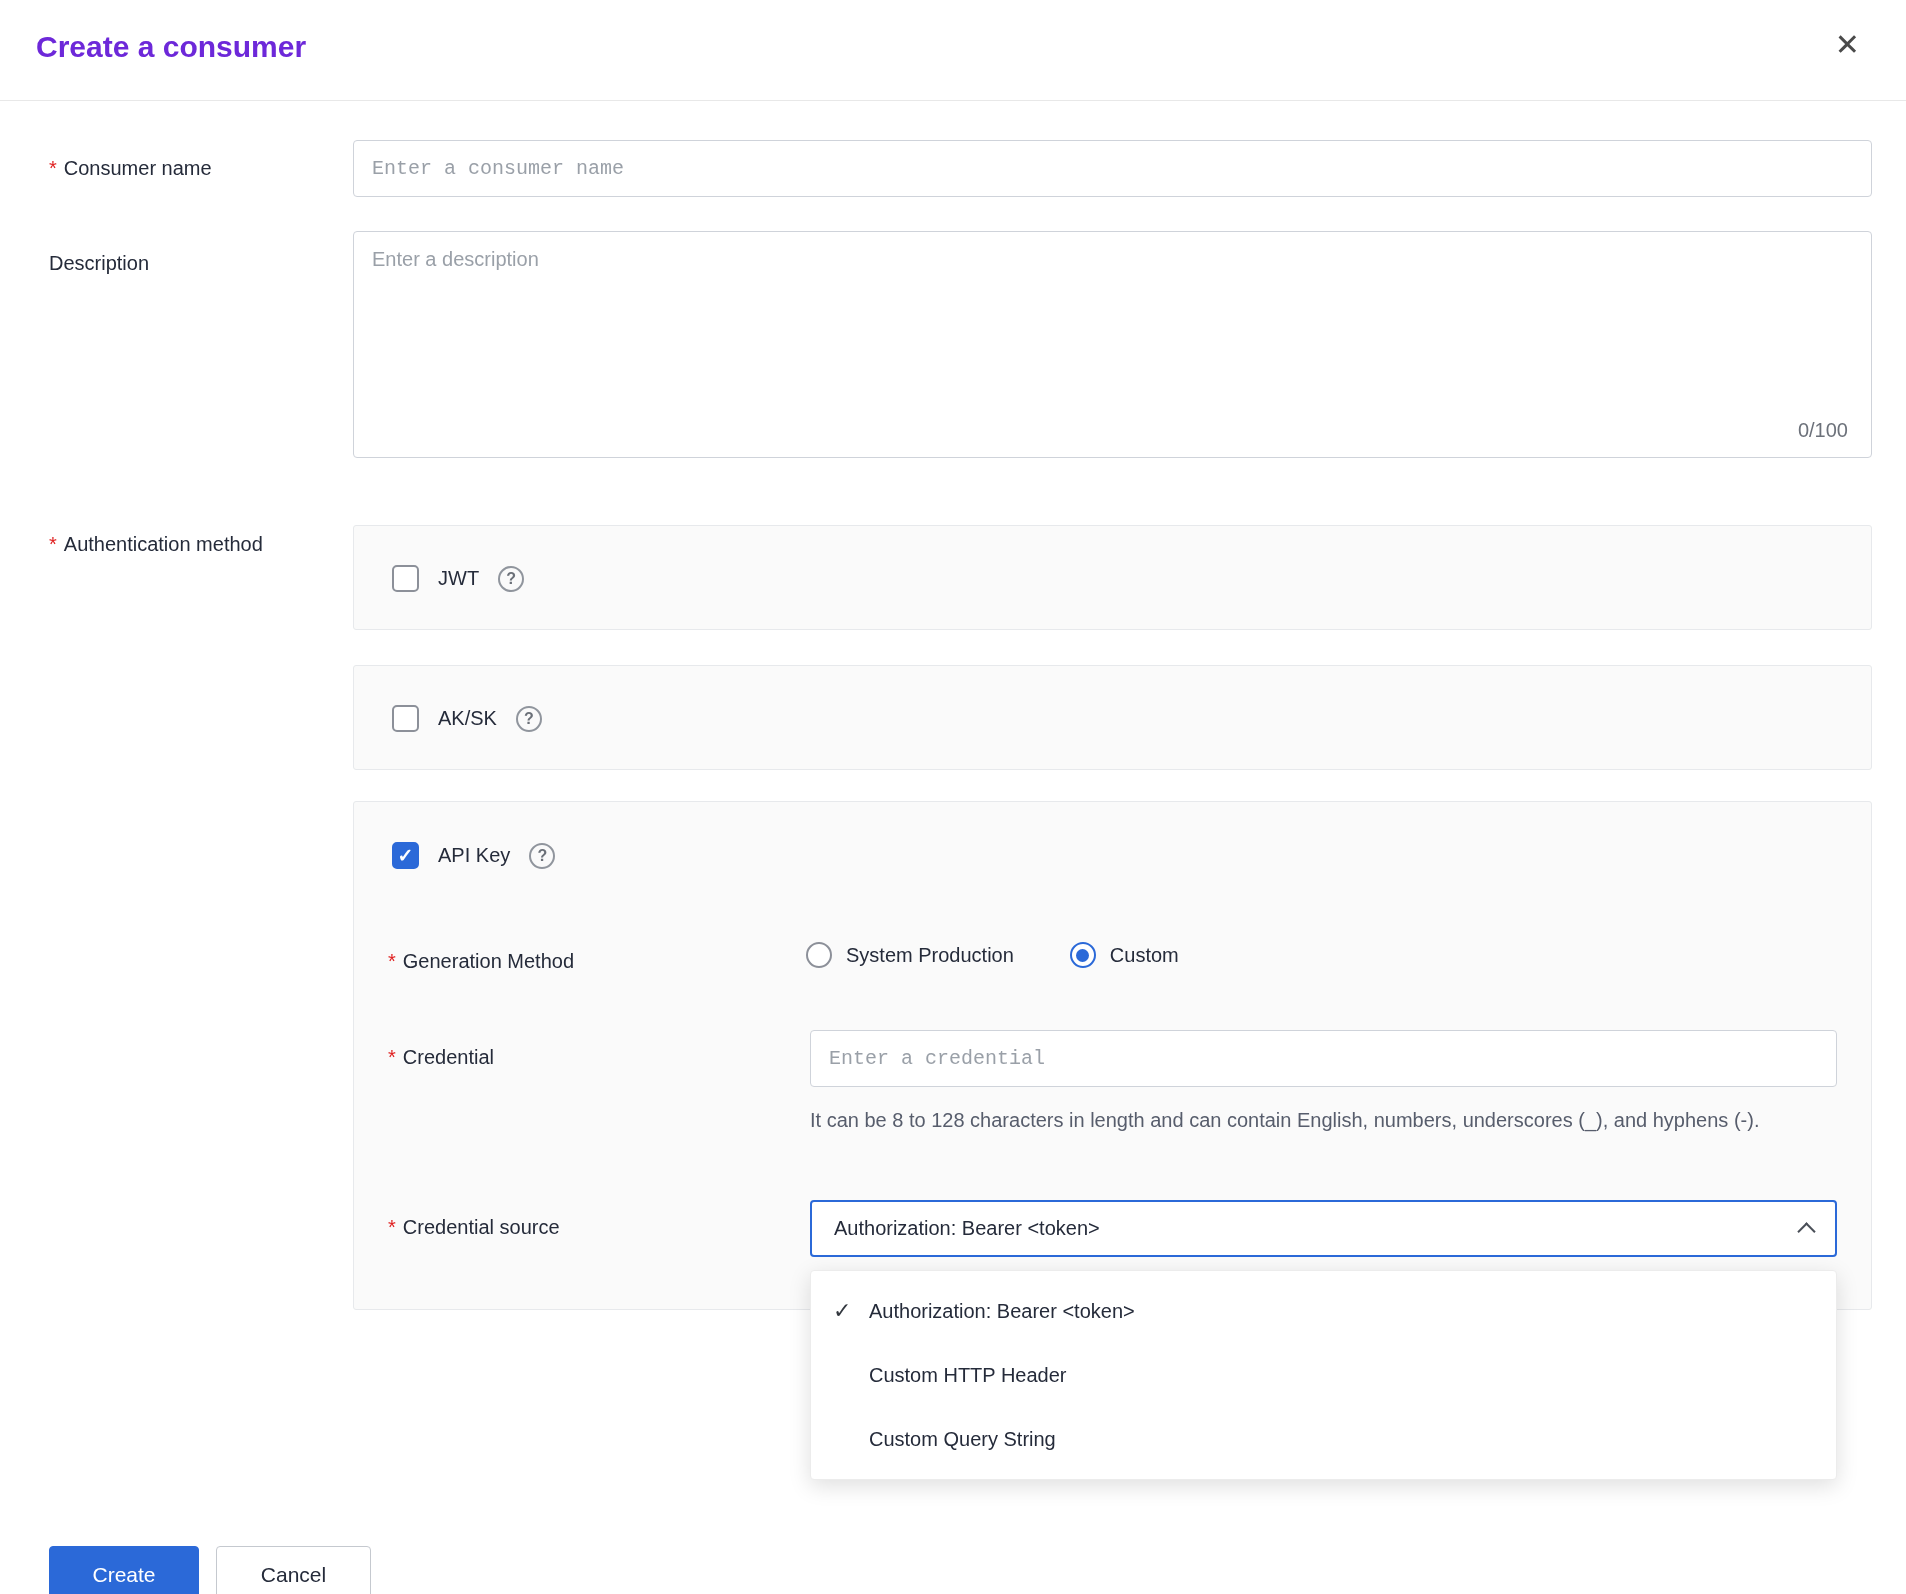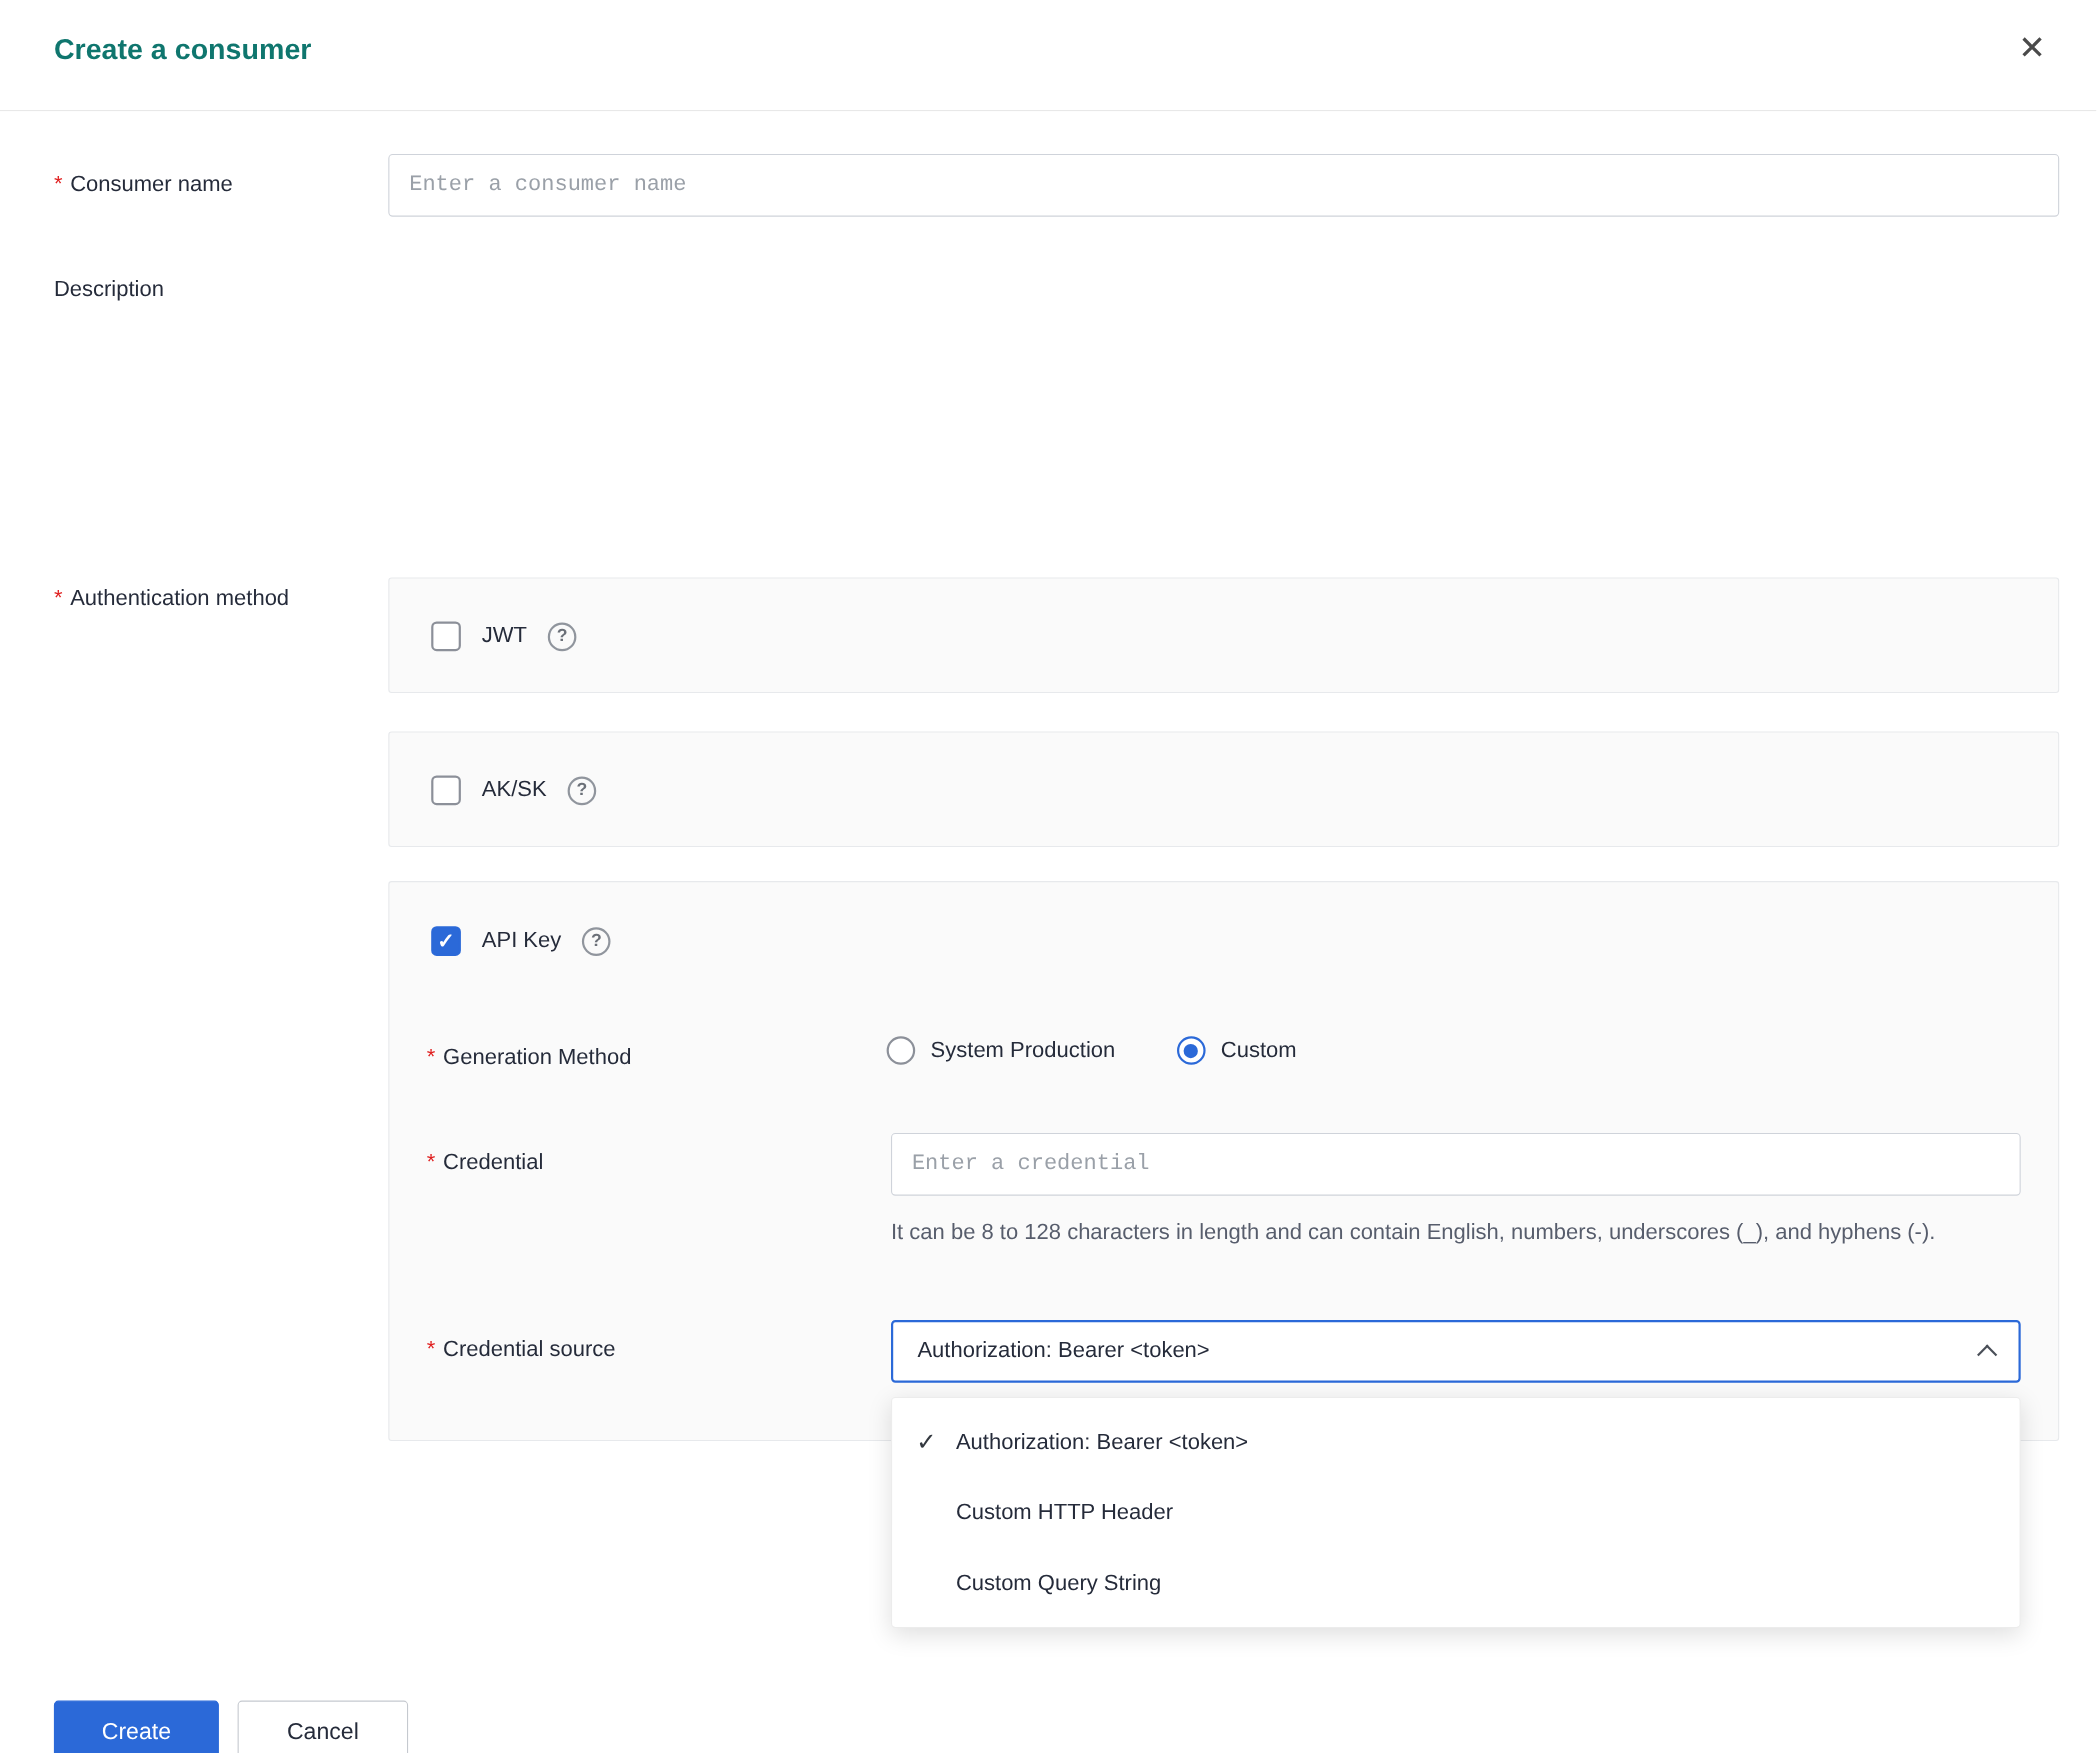--- a/index.html
+++ b/index.html
@@ -2,21 +2,21 @@
 <html><head>
 <meta charset="utf-8">
 <style>
   * { margin:0; padding:0; box-sizing:border-box; }
   html,body { background:#ffffff; }
   body { font-family:"Liberation Sans", sans-serif; color:#252b3a; }
   .page { position:relative; width:1906px; height:1594px; background:#ffffff; overflow:hidden; }
 
   
   .header { position:absolute; top:0; left:0; width:1906px; height:101px; background:#fff; border-bottom:1px solid #e8e8e8; }
-  .title { position:absolute; left:49px; top:30px; font-size:26px; font-weight:600; color:#0f766e; }
+  .title { position:absolute; left:36px; top:30px; font-size:30px; font-weight:600; color:#6d28d9; }
   .close-btn { position:absolute; right:46px; top:30px; font-size:30px; color:#4a4a4a; cursor:pointer; line-height:1; }
 
   
   .label { font-size:20px; color:#252b3a; }
   .req { color:#e02222; margin-right:7px; font-size:20px; }
   .text-input { border:1px solid #cfd3da; border-radius:4px; background:#fff; font-size:20px; color:#4c1d95; padding:0 18px; outline:none; font-family:Liberation Mono, monospace; }
   .text-input::placeholder { color:#9aa0a8; }
 
   
   .lbl-consumer { position:absolute; left:49px; top:157px;text-align:center; }
@@ -76,20 +76,24 @@
 
   <div class="header">
     <div class="title">Create a consumer</div>
     <div class="close-btn">✕</div>
   </div>
 
   <div class="label lbl-consumer"><span class="req">*</span><span>Consumer name</span></div>
   <input class="text-input input-consumer" type="text" placeholder="Enter a consumer name" style="">
 
   <div class="label lbl-description">Description</div>
+  <div class="desc-wrap">
+    <textarea class="desc-area" placeholder="Enter a description" style=""></textarea>
+    <div class="desc-counter">0/100</div>
+  </div>
 
   <div class="label lbl-auth"><span class="req">*</span><span>Authentication method</span></div>
 
   <div class="auth-box box-jwt">
     <div class="check-row">
       <div class="checkbox"></div>
       <div class="label">JWT</div>
       <div class="help-icon">?</div>
     </div>
   </div>

